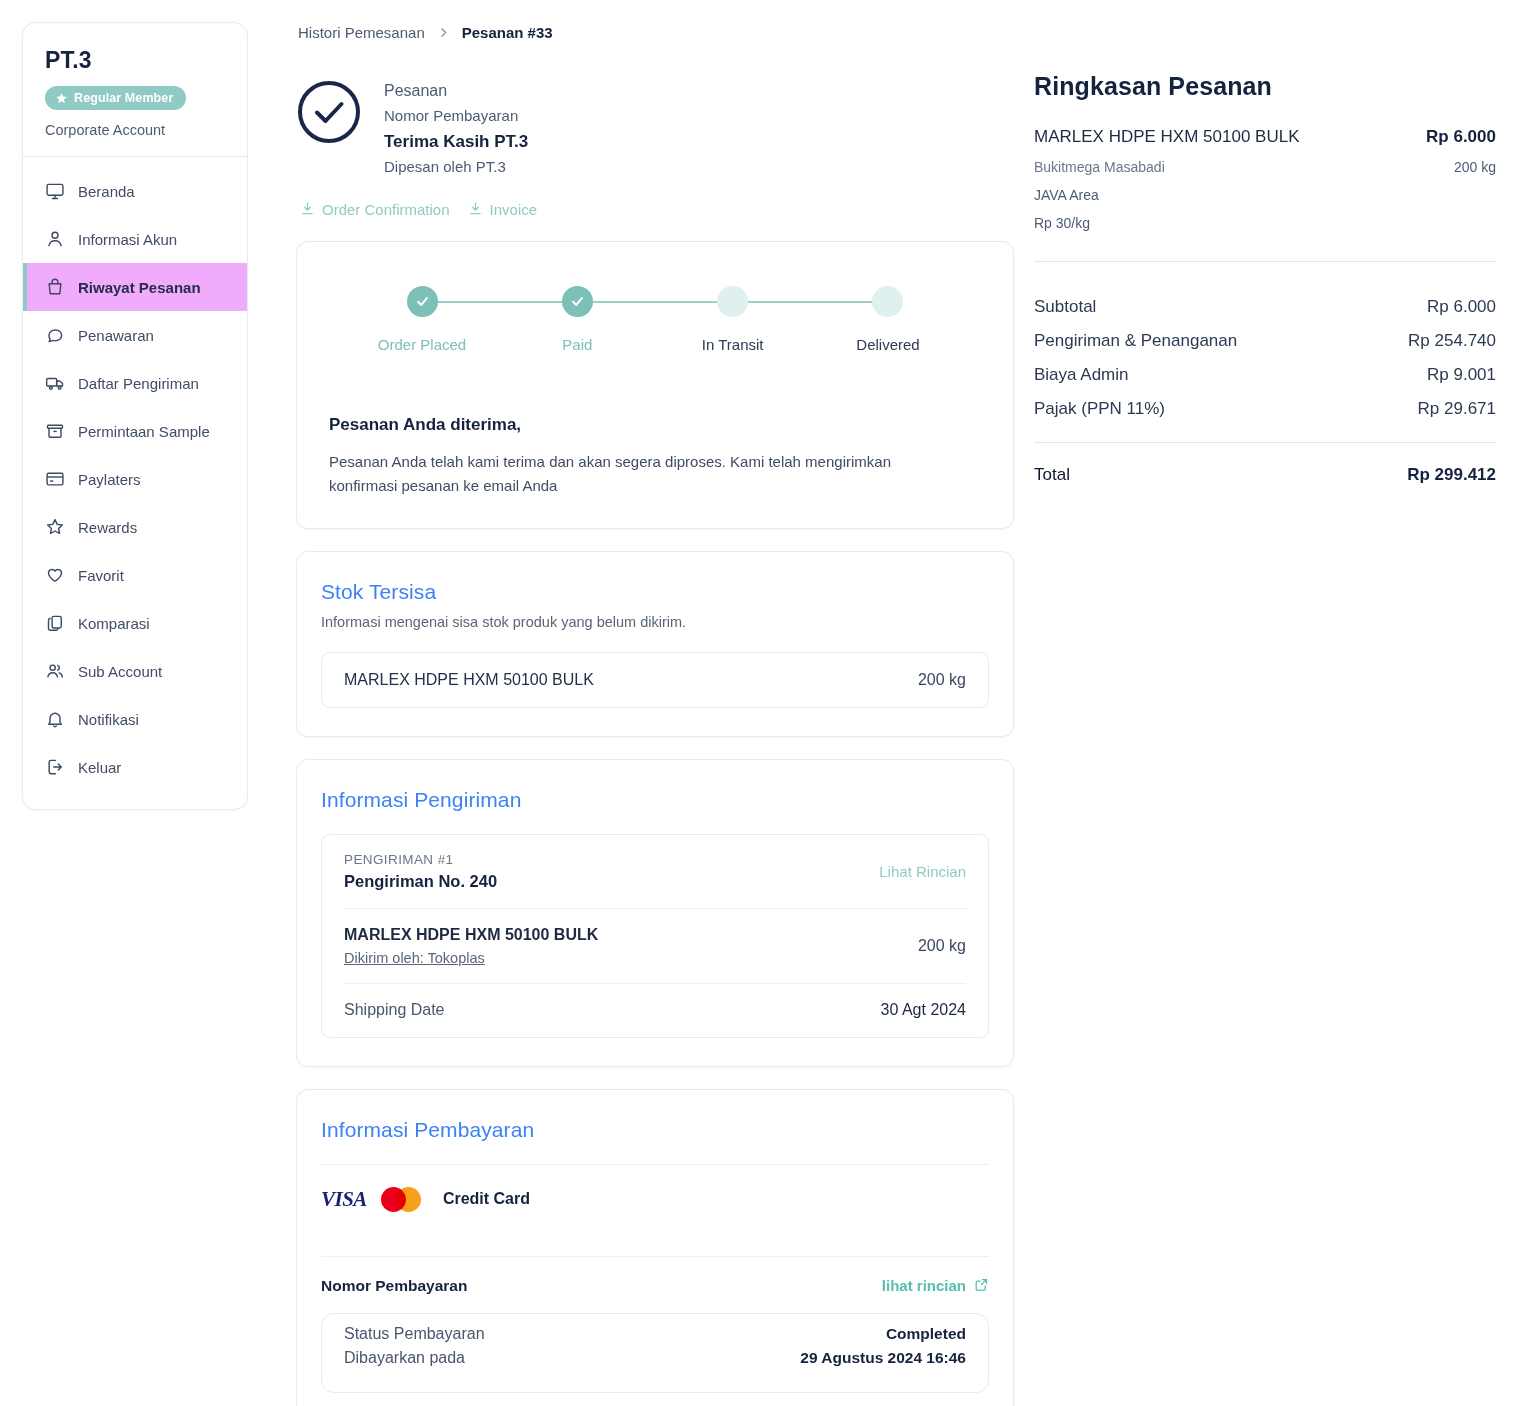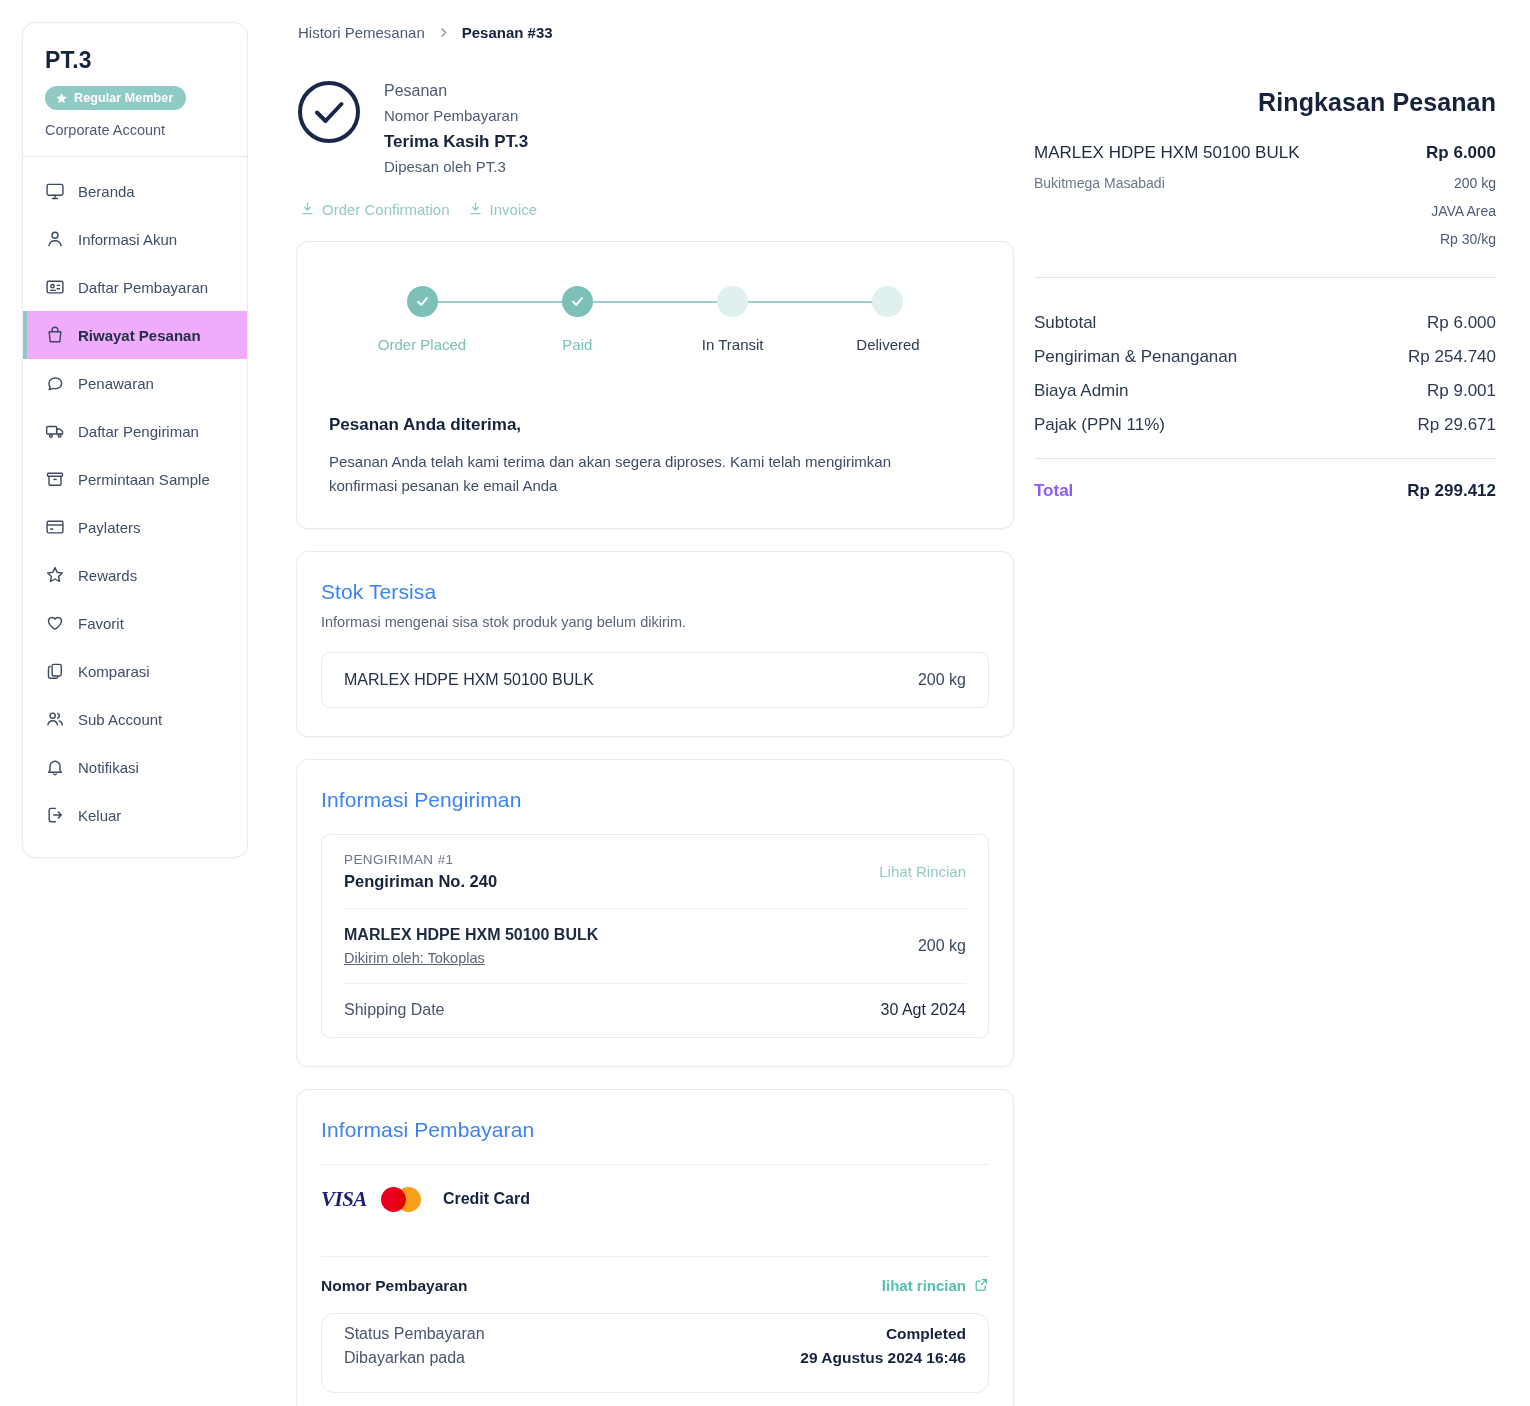--- a/index.html
+++ b/index.html
@@ -262,23 +262,22 @@
     display: flex; align-items: baseline; justify-content: space-between;
     padding: 3px 0;
   }
   .status-label { font-size: 16px; color: #49566d; }
   .status-value { font-size: 15.5px; font-weight: 700; color: #16233e; }
 
   
   .summary {
     position: absolute;
     left: 1034px;
-    top: 88px;
+    top: 72px;
     width: 462px;
-    text-align: right;
   }
   .sum-title { font-size: 25px; font-weight: 700; color: #16233e; letter-spacing: .1px; }
   .sum-item { margin-top: 26px; }
   .sum-item-row {
     display: flex; align-items: baseline; justify-content: space-between;
   }
   .sum-item-name { font-size: 17px; color: #1d2a42; }
   .sum-item-price { font-size: 17px; font-weight: 700; color: #16233e; }
   .sum-item-meta {
     display: flex; align-items: baseline; justify-content: space-between;
@@ -293,21 +292,21 @@
     display: flex; align-items: baseline; justify-content: space-between;
     padding: 7px 0;
   }
   .sum-row-label { font-size: 17px; color: #2c3a52; }
   .sum-row-value { font-size: 17px; color: #2c3a52; }
   .sum-total-rule { height: 1px; background: #e2e6ec; margin-top: 16px; }
   .sum-total {
     display: flex; align-items: baseline; justify-content: space-between;
     margin-top: 22px;
   }
-  .sum-total-label { font-size: 17px; font-weight: 700; color: #8b5cf6; }
+  .sum-total-label { font-size: 17px; font-weight: 400; color: #0f172a; }
   .sum-total-value { font-size: 17px; font-weight: 700; color: #16233e; }
 </style>
 </head>
 <body>
 
 <div class="page">
 
   <aside class="sidebar">
     <div class="sb-head">
       <div class="sb-title">PT.3</div>
@@ -337,30 +336,20 @@
       <div class="nav-item">
         <span class="ico">
           <svg width="20" height="20" viewBox="0 0 24 24" fill="none" stroke="currentColor" stroke-width="1.7" stroke-linecap="round" stroke-linejoin="round">
               <circle cx="12" cy="7.5" r="3.6"></circle>
               <path d="M4.8 20c.6-3.6 3.6-6 7.2-6s6.6 2.4 7.2 6"></path>
             </svg>
         </span>
         <span>Informasi Akun</span>
       </div>
 
-      <div class="nav-item">
-        <span class="ico">
-          <svg width="20" height="20" viewBox="0 0 24 24" fill="none" stroke="currentColor" stroke-width="1.7" stroke-linejoin="round">
-              <rect x="2.5" y="5" width="19" height="14" rx="2"></rect>
-              <circle cx="9" cy="11" r="2"></circle>
-              <path d="M14 10h4M14 14h4M6 16h7"></path>
-            </svg>
-        </span>
-        <span>Daftar Pembayaran</span>
-      </div>
 
       <div class="nav-item active">
         <span class="ico">
           <svg width="20" height="20" viewBox="0 0 24 24" fill="none" stroke="currentColor" stroke-width="1.7" stroke-linecap="round" stroke-linejoin="round">
               <path d="M5 8h14l-1.2 12H6.2z"></path>
               <path d="M8.5 8V6.2a3.5 3.5 0 0 1 7 0V8"></path>
             </svg>
         </span>
         <span>Riwayat Pesanan</span>
       </div>

